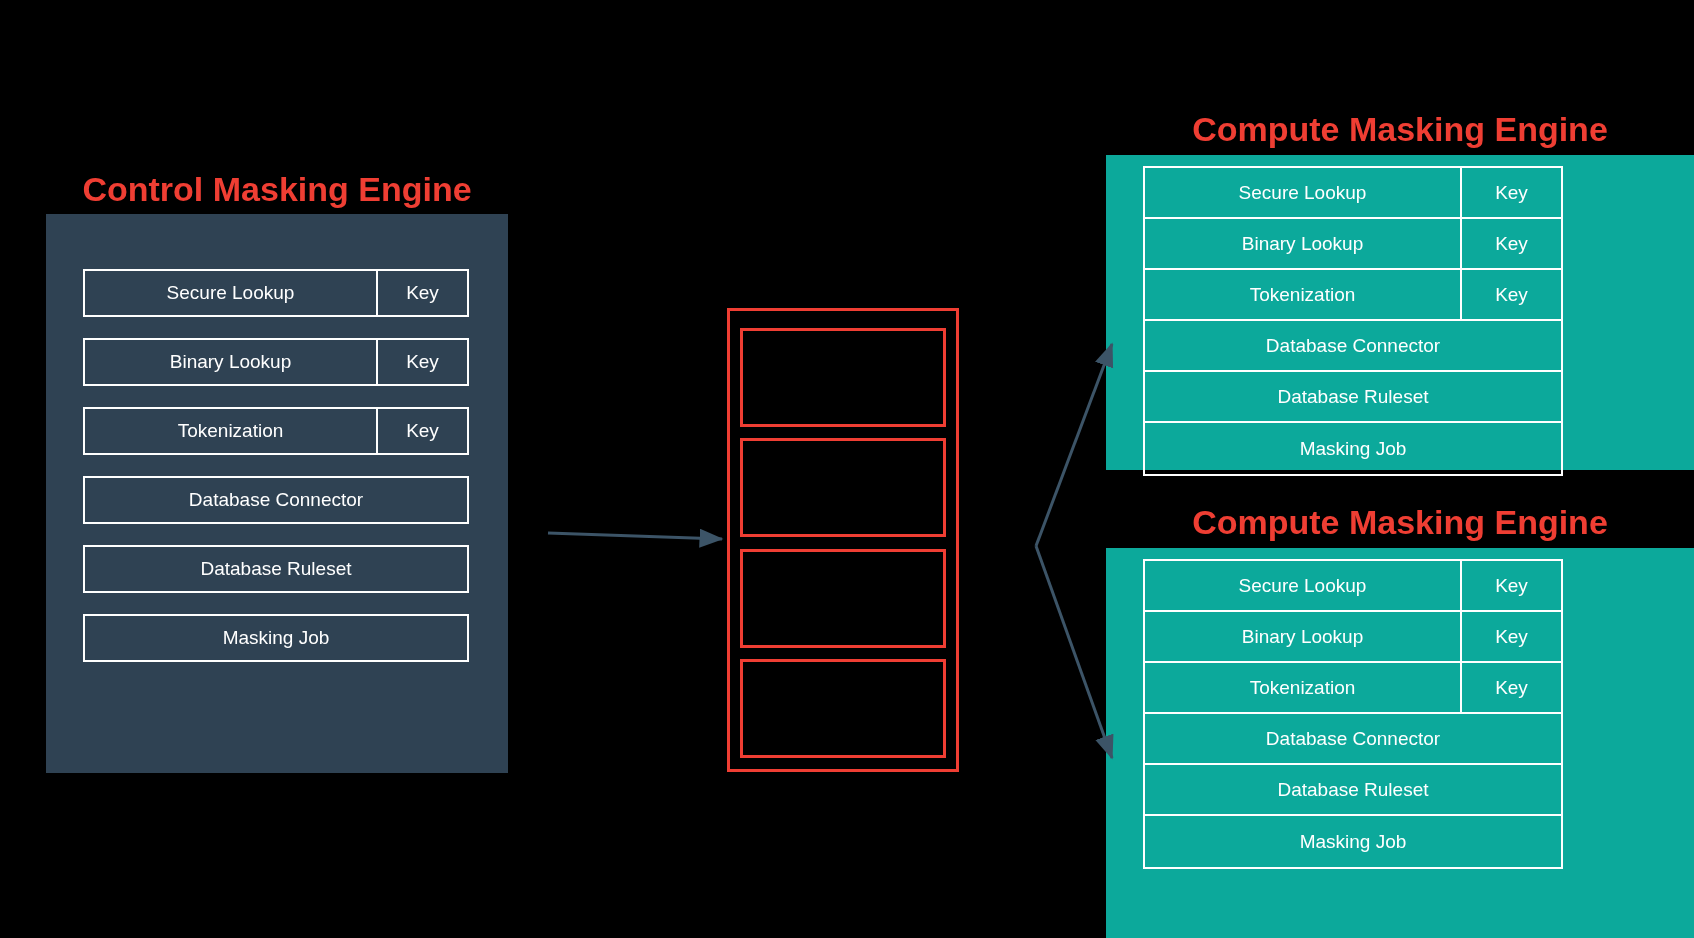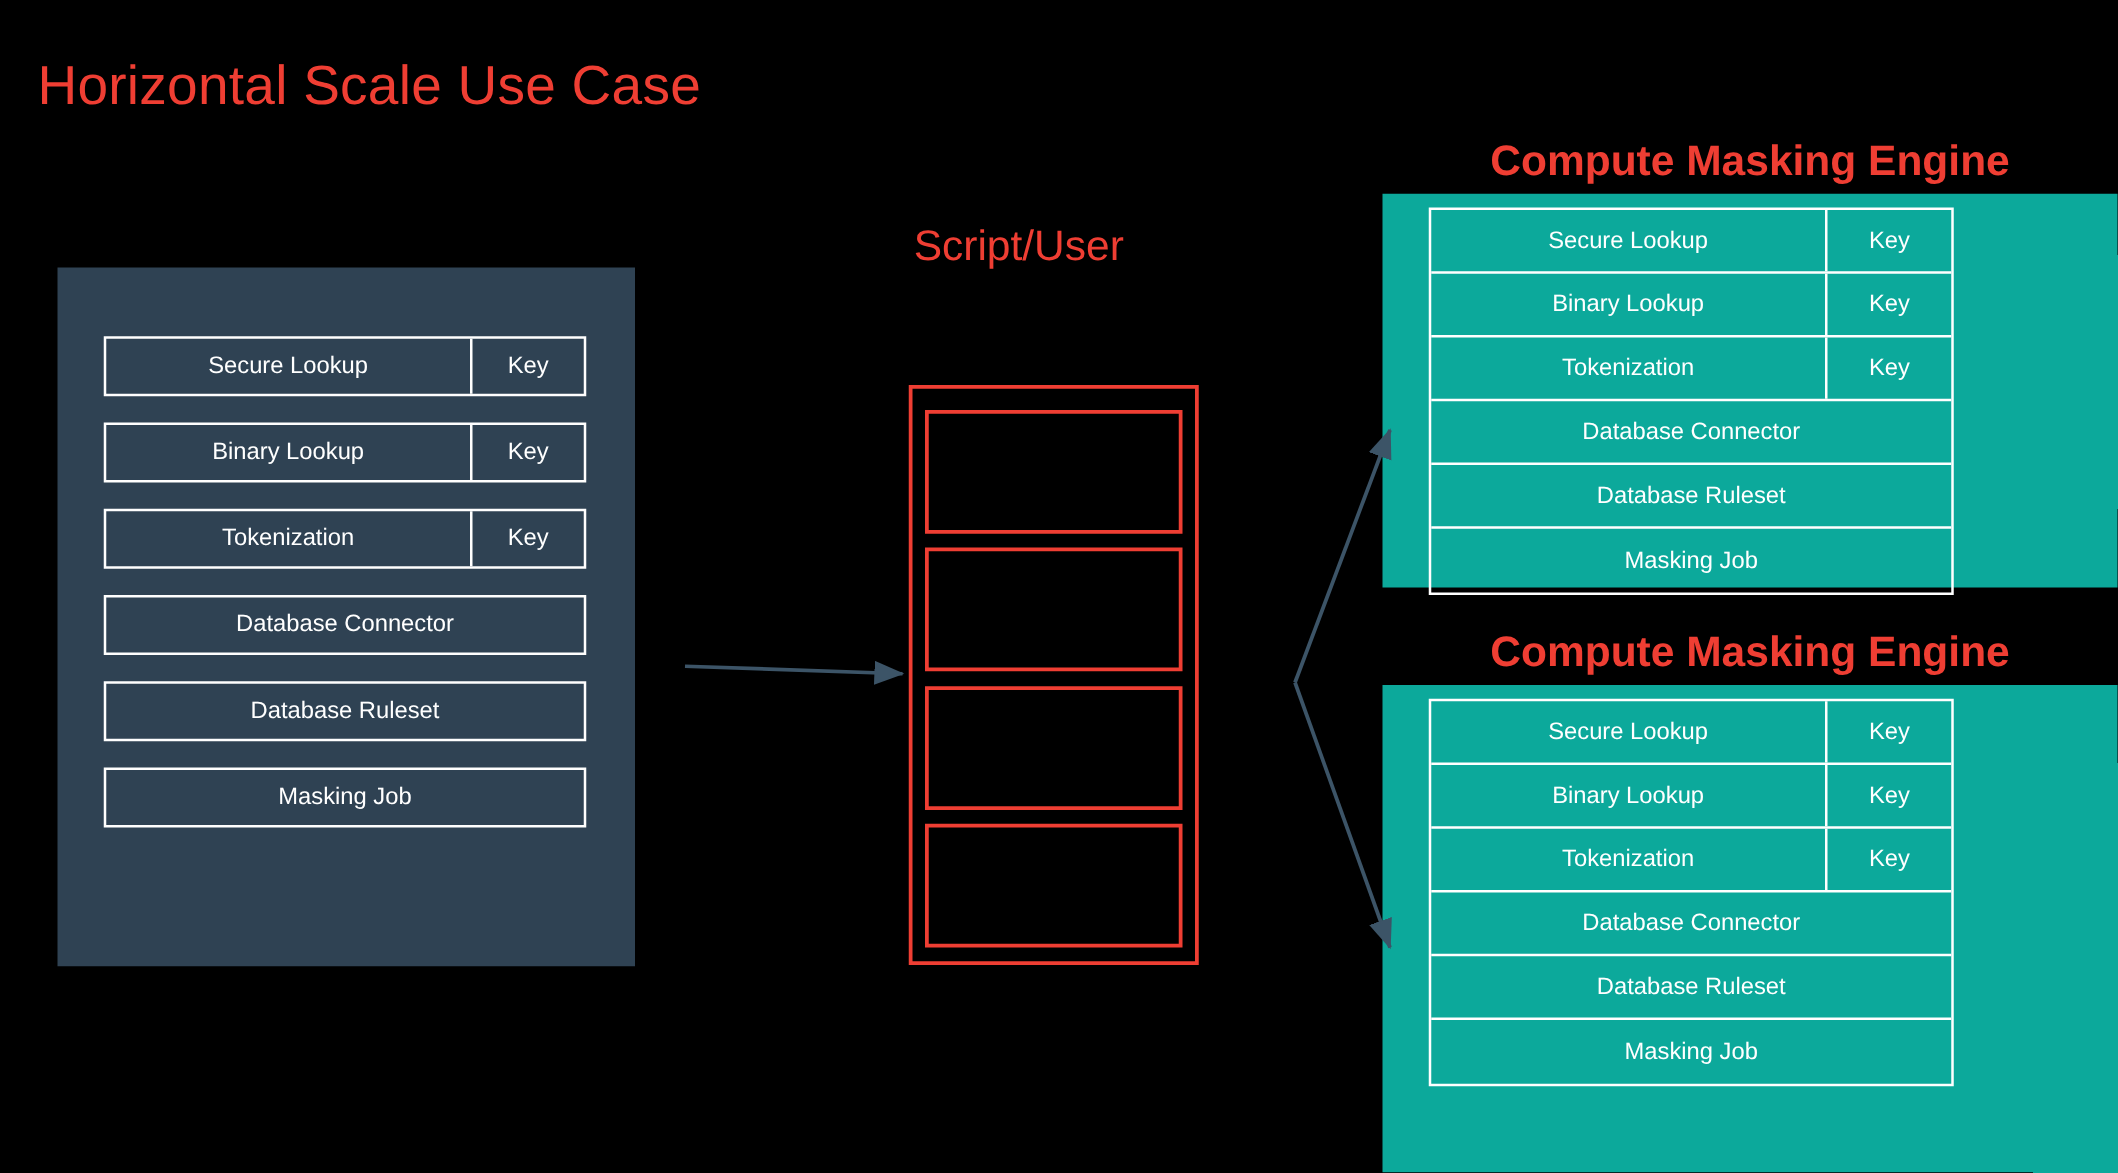--- a/index.html
+++ b/index.html
@@ -185,22 +185,22 @@
     position: absolute;
     inset: 0;
     pointer-events: none;
   }
 </style>
 </head>
 <body>
 
 <div class="stage">
 
-  <div class="main-title">Horizontal Scale Use Case</div>
-
+
+  <div class="section-heading heading-control">Control Masking Engine</div>
 
   <div class="control-panel">
     <div class="control-rows">
 
       <div class="ctl-row">
         <div class="ctl-label">Secure Lookup</div>
         <div class="ctl-key">Key</div>
       </div>
 
       <div class="ctl-row">
@@ -221,21 +221,20 @@
         <div class="ctl-label">Database Ruleset</div>
       </div>
 
       <div class="ctl-row no-key">
         <div class="ctl-label">Masking Job</div>
       </div>
 
     </div>
   </div>
 
-  <div class="section-heading heading-script">Script/User</div>
 
   <div class="script-outer"></div>
   <div class="script-inner">
     <div class="script-box"></div>
     <div class="script-box"></div>
     <div class="script-box"></div>
     <div class="script-box"></div>
   </div>
 
   <div class="section-heading heading-compute-top">Compute Masking Engine</div>

